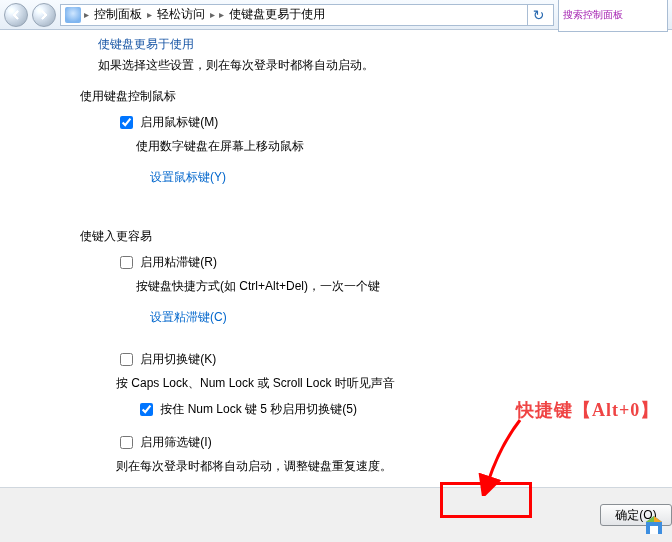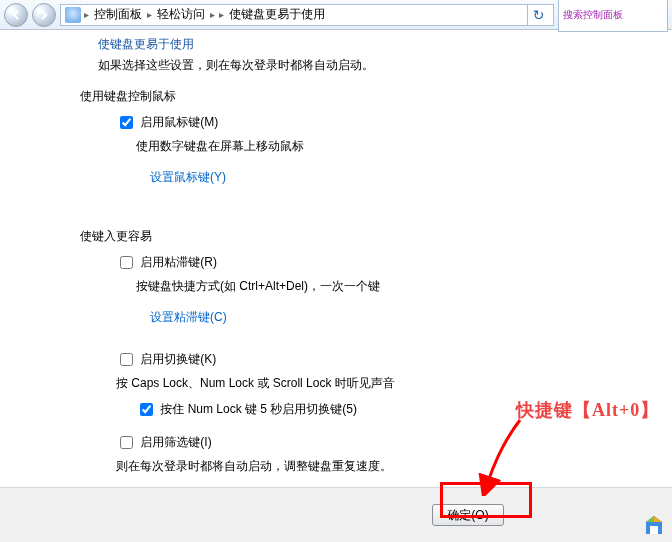--- a/index.html
+++ b/index.html
@@ -91,21 +91,20 @@
   .link { color: #0066cc; margin: 6px 0 10px 70px; display: inline-block; cursor: pointer; }
   .footer {
     position: absolute;
     bottom: 0; left: 0; right: 0;
     height: 55px;
     background: #f0f0f0;
     border-top: 1px solid #d0d7de;
     display: flex;
     align-items: center;
     justify-content: flex-end;
-    padding-right: 168px;
   }
   .btn {
     min-width: 72px;
     height: 22px;
     background: linear-gradient(#fdfdfd, #e3e5e8);
     border: 1px solid #8a8f94;
     border-radius: 3px;
     font-size: 12px;
     cursor: pointer;
   }

